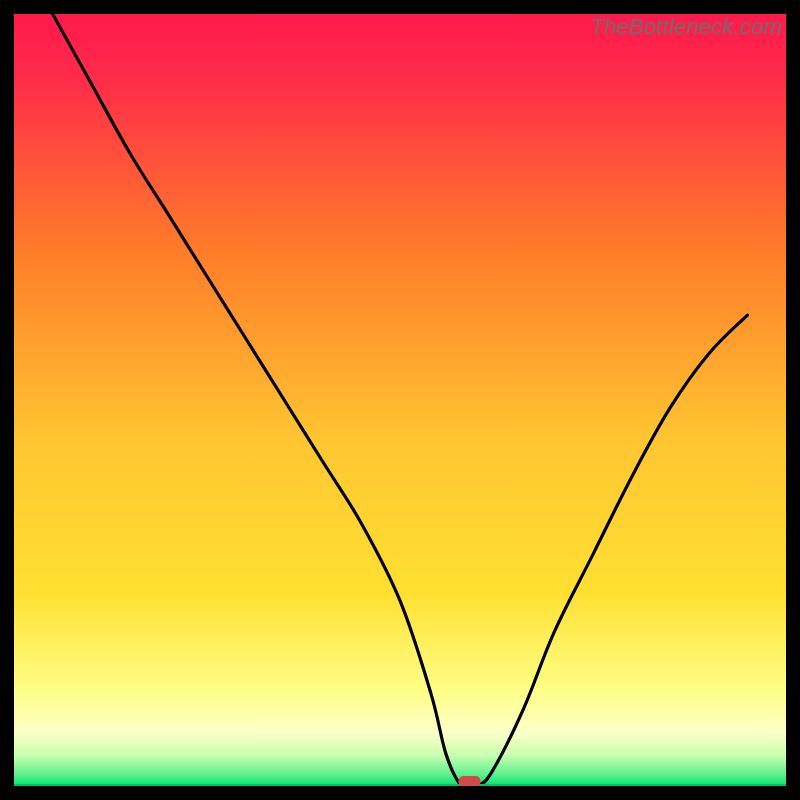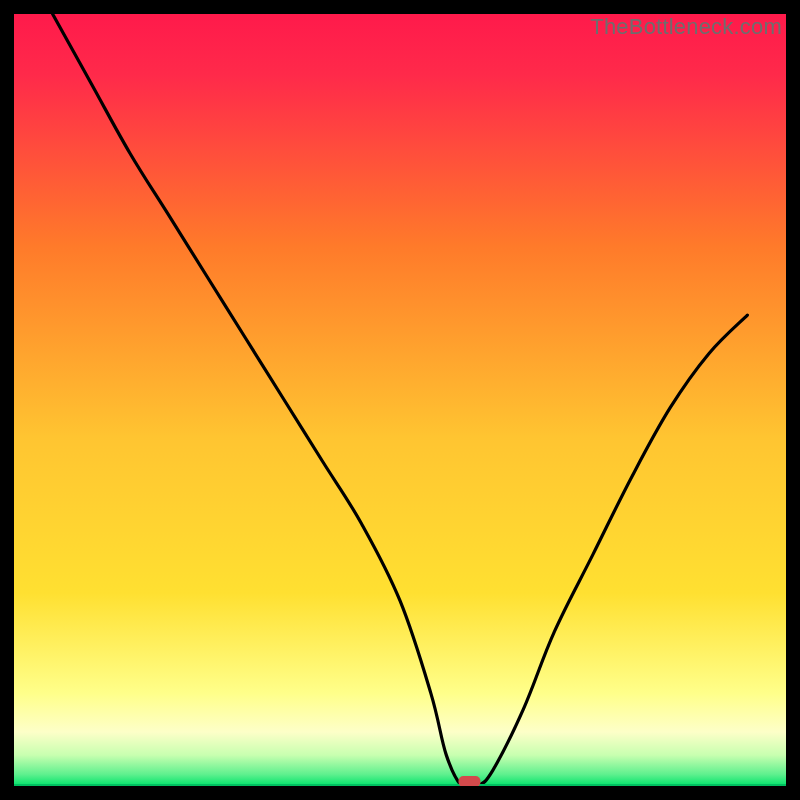--- a/index.html
+++ b/index.html
@@ -28,20 +28,21 @@
   }
   .attribution {
     position: absolute;
     top: 14px;
     right: 18px;
     color: #6e6e6e;
     font-size: 22px;
     font-weight: 500;
     letter-spacing: 0.2px;
     z-index: 10;
+    font-style: italic;
   }
   svg {
     display: block;
   }
 </style>
 </head>
 <body>
 
 <div class="frame">
   <svg class="plot-area" viewBox="0 0 772 772" width="772" height="772" preserveAspectRatio="none">

